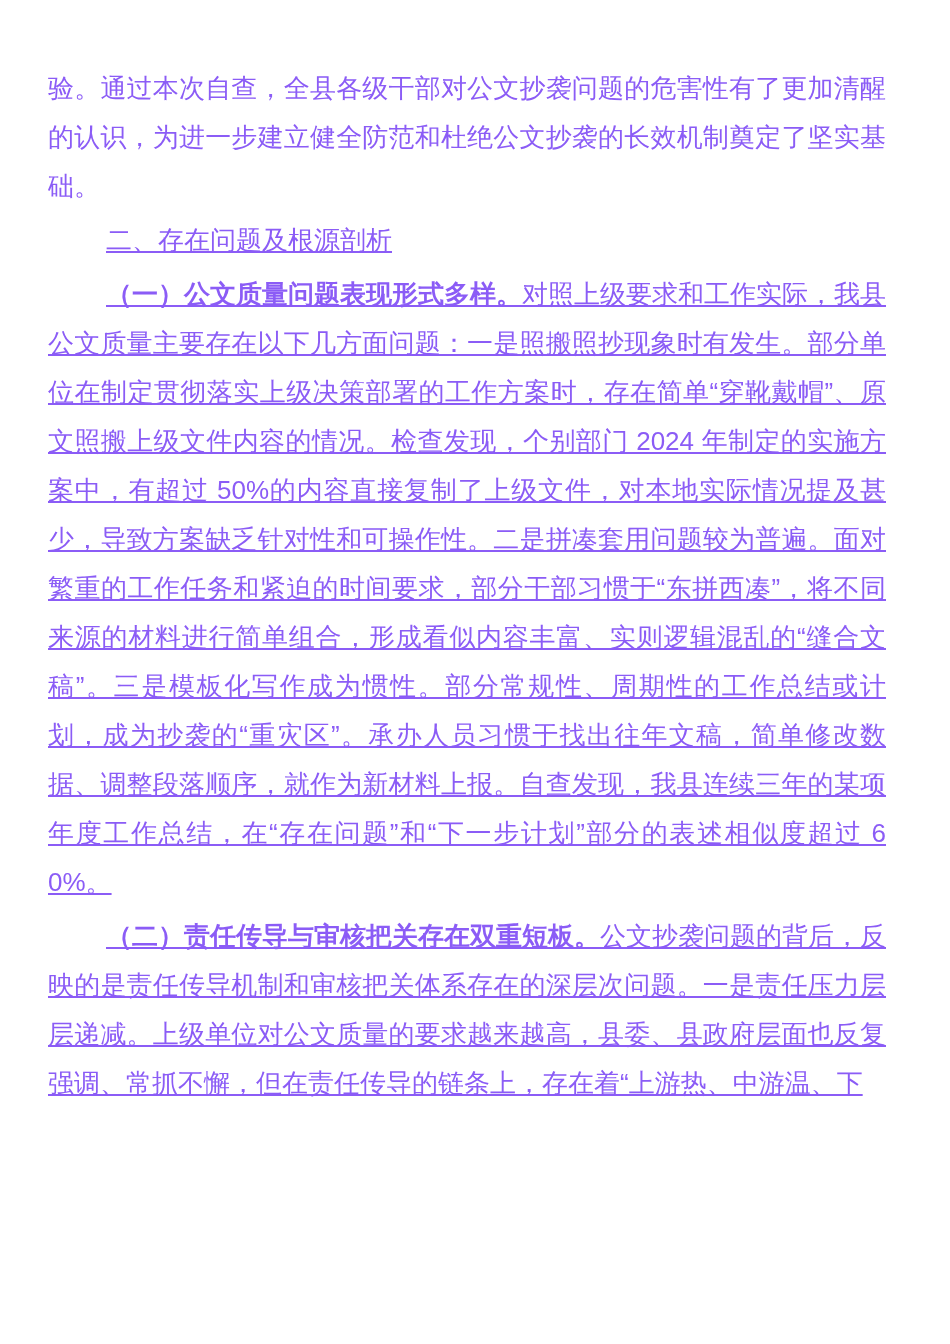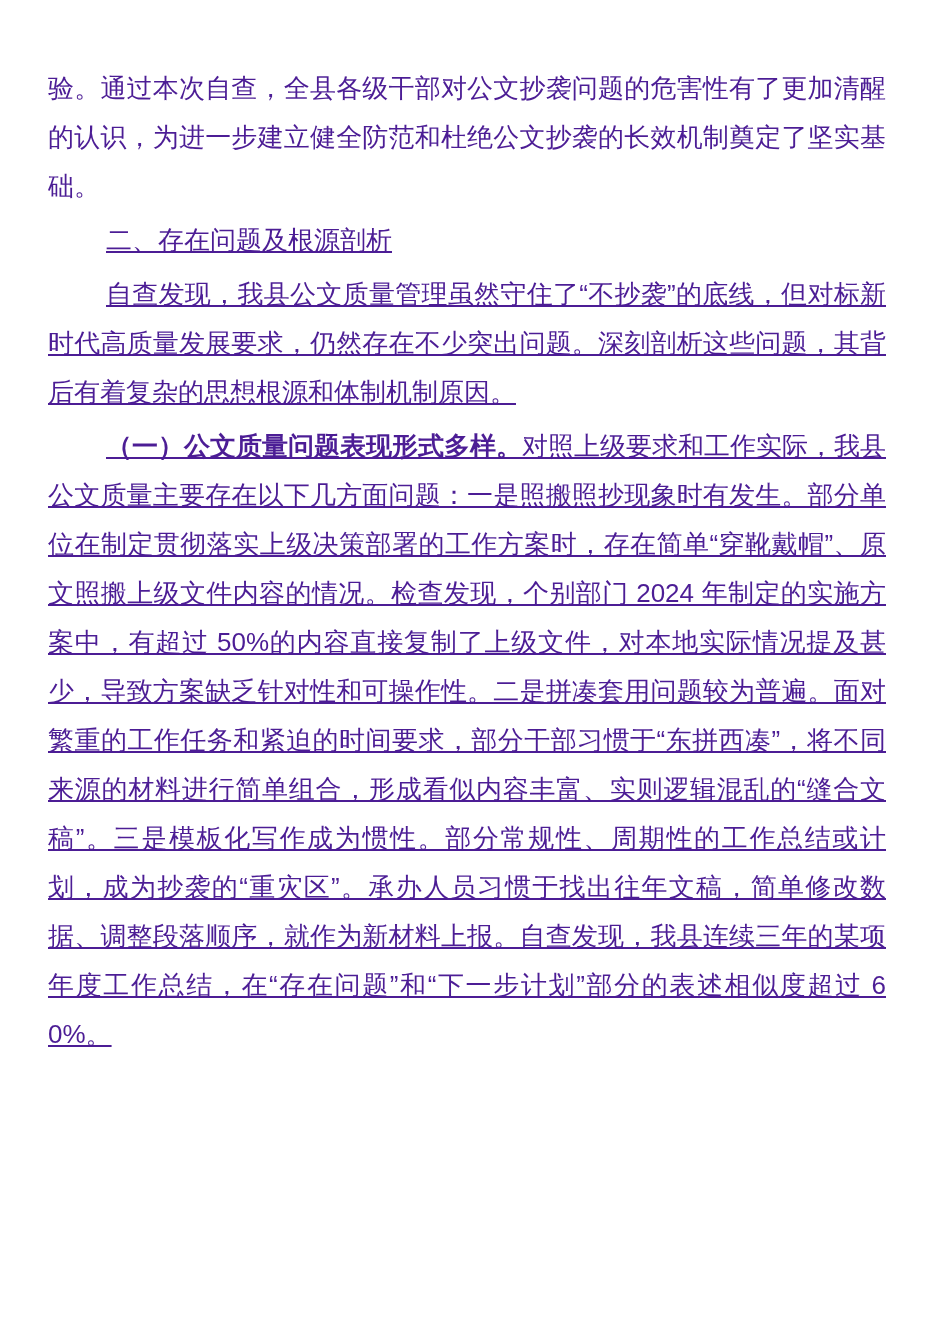--- a/index.html
+++ b/index.html
@@ -7,21 +7,21 @@
     padding: 0;
     background: #ffffff;
   }
   .page {
     position: relative;
     width: 950px;
     height: 1344px;
     box-sizing: border-box;
     margin: 0 auto;
     background: #ffffff;
-    color: #4c1d95;
+    color: #8b5cf6;
     padding: 64px 64px 40px 48px;
     font-family: "Liberation Sans", "DejaVu Sans", sans-serif;
     font-size: 26px;
     line-height: 49px;
     text-align: justify;
     overflow: hidden;
   }
   p.para {
     margin: 0;
     padding: 0;
@@ -40,18 +40,18 @@
 </style>
 </head>
 <body>
 
 <div class="page">
 
   <p class="para"><span>验。通过本次自查，全县各级干部对公文抄袭问题的危害性有了更加清醒的认识，为进一步建立健全防范和杜绝公文抄袭的长效机制奠定了坚实基础。</span></p>
 
   <p class="para indent"><span>二、存在问题及根源剖析</span></p>
 
-  <p class="para indent"><span>自查发现，我县公文质量管理虽然守住了“不抄袭”的底线，但对标新时代高质量发展要求，仍然存在不少突出问题。深刻剖析这些问题，其背后有着复杂的思想根源和体制机制原因。</span></p>
 
   <p class="para indent"><span class="lead">（一）公文质量问题表现形式多样。</span><span>对照上级要求和工作实际，我县公文质量主要存在以下几方面问题：一是照搬照抄现象时有发生。部分单位在制定贯彻落实上级决策部署的工作方案时，存在简单“穿靴戴帽”、原文照搬上级文件内容的情况。检查发现，个别部门 2024 年制定的实施方案中，有超过 50%的内容直接复制了上级文件，对本地实际情况提及甚少，导致方案缺乏针对性和可操作性。二是拼凑套用问题较为普遍。面对繁重的工作任务和紧迫的时间要求，部分干部习惯于“东拼西凑”，将不同来源的材料进行简单组合，形成看似内容丰富、实则逻辑混乱的“缝合文稿”。三是模板化写作成为惯性。部分常规性、周期性的工作总结或计划，成为抄袭的“重灾区”。承办人员习惯于找出往年文稿，简单修改数据、调整段落顺序，就作为新材料上报。自查发现，我县连续三年的某项年度工作总结，在“存在问题”和“下一步计划”部分的表述相似度超过 60%。</span></p>
 
+  <p class="para indent"><span class="lead">（二）责任传导与审核把关存在双重短板。</span><span>公文抄袭问题的背后，反映的是责任传导机制和审核把关体系存在的深层次问题。一是责任压力层层递减。上级单位对公文质量的要求越来越高，县委、县政府层面也反复强调、常抓不懈，但在责任传导的链条上，存在着“上游热、中游温、下</span></p>
 
 </div>
 
 </body></html>

